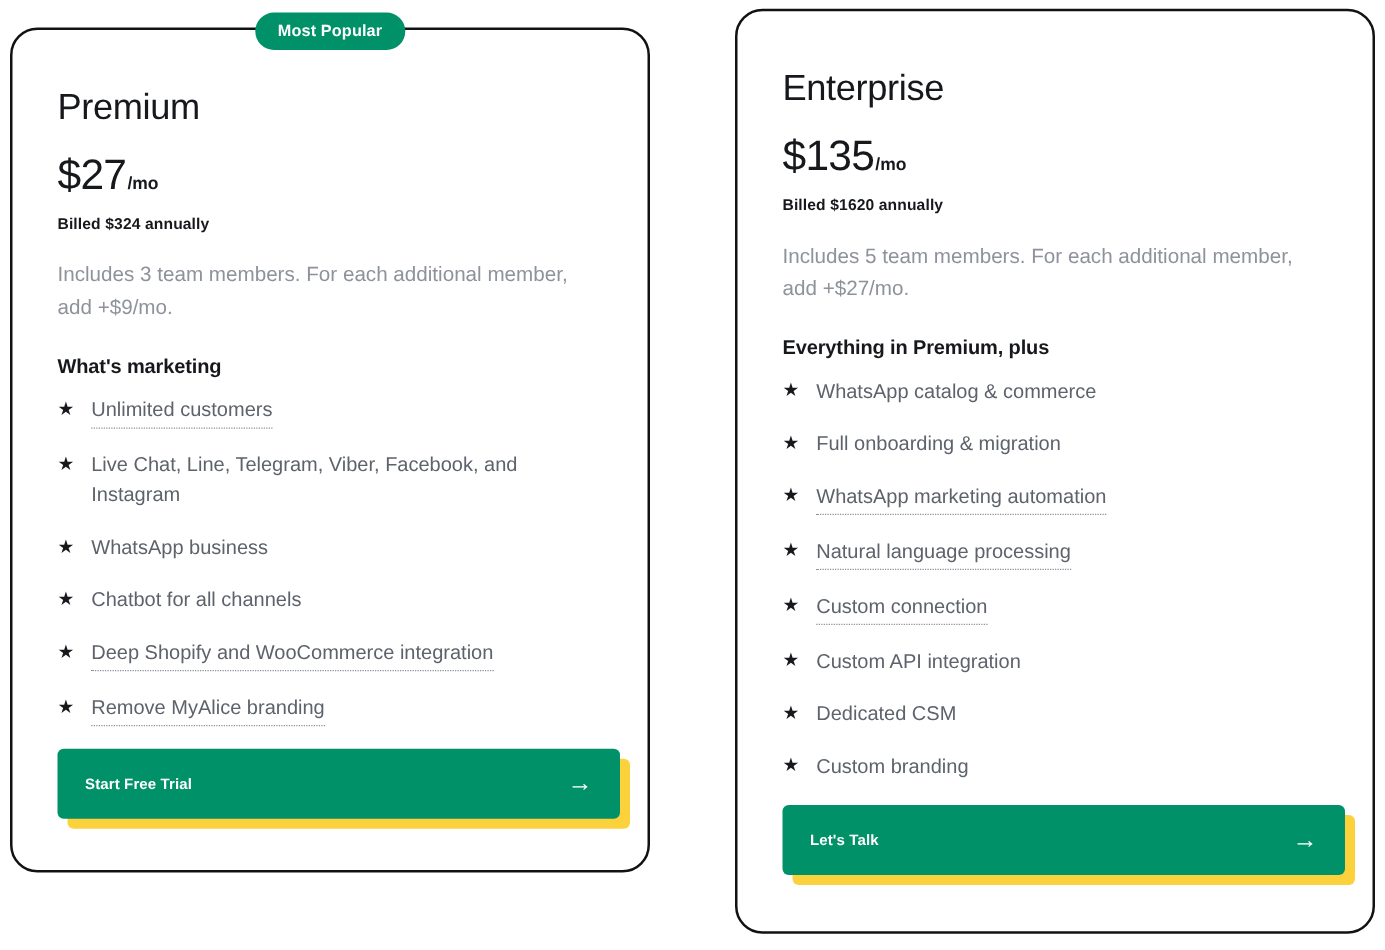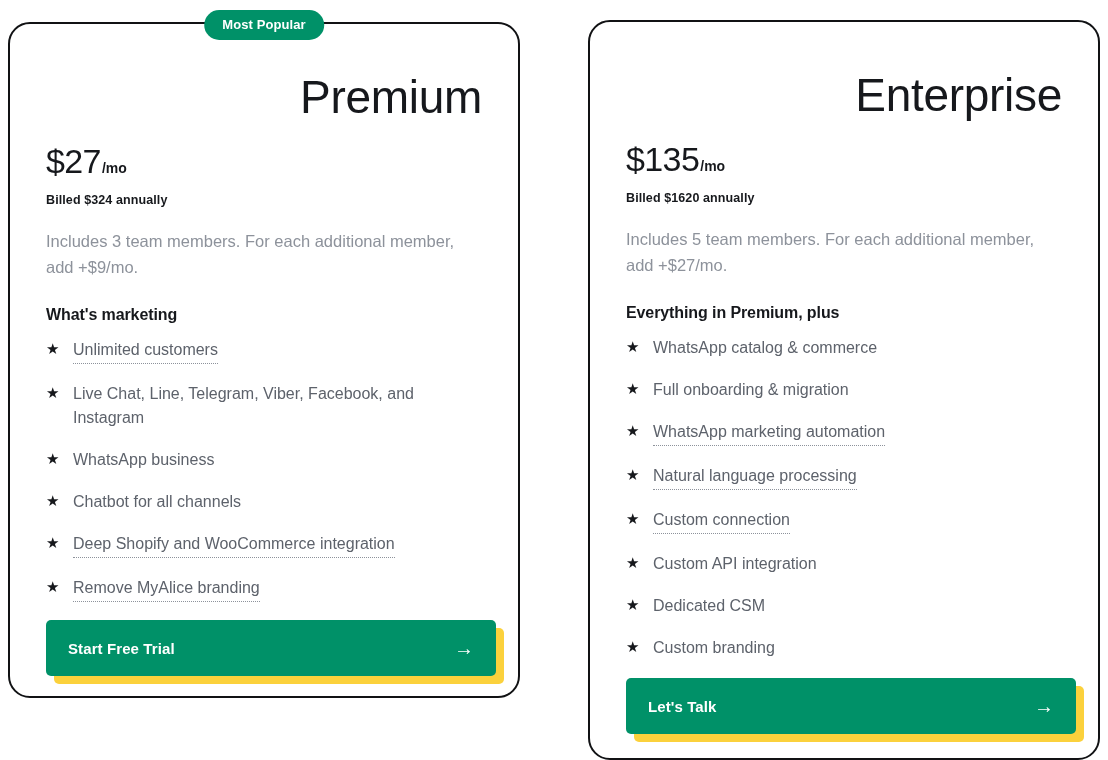--- a/index.html
+++ b/index.html
@@ -40,21 +40,21 @@
   }
 
   #card-premium {
     left:8px;
     top:22px;
     width:512px;
     height:676px;
   }
   #card-enterprise {
     left:588px;
-    top:20px;
+    top:7px;
     width:512px;
     height:740px;
   }
 
   
   .badge {
     position:absolute;
     top:-14px;
     left:50%;
     transform:translateX(-50%);
@@ -64,26 +64,25 @@
     font-weight:bold;
     letter-spacing:.1px;
     padding:7px 18px 8px;
     border-radius:16px;
     white-space:nowrap;
     z-index:5;
   }
 
   
   .plan-name {
-    font-size:46px;
+    font-size:29px;
     font-weight:normal;
     color:#16181c;
     letter-spacing:-.3px;
     margin-top:46px;
-    text-align:right;
   }
 
   .price-row {
     margin-top:18px;
     display:flex;
     align-items:baseline;
     text-align:right;
   }
   .price-amount {
     font-size:34px;
@@ -171,21 +170,21 @@
     left:8px;
     top:8px;
     width:450px;
     height:56px;
     background:#fbd13c;
     border-radius:5px;
     z-index:1;
   }
   .cta-label {
     color:#ffffff;
-    font-size:15px;
+    font-size:12px;
     font-weight:bold;
     letter-spacing:.1px;
   }
   .cta-arrow {
     color:#ffffff;
     font-size:20px;
     line-height:1;
   }
 </style>
 </head>

